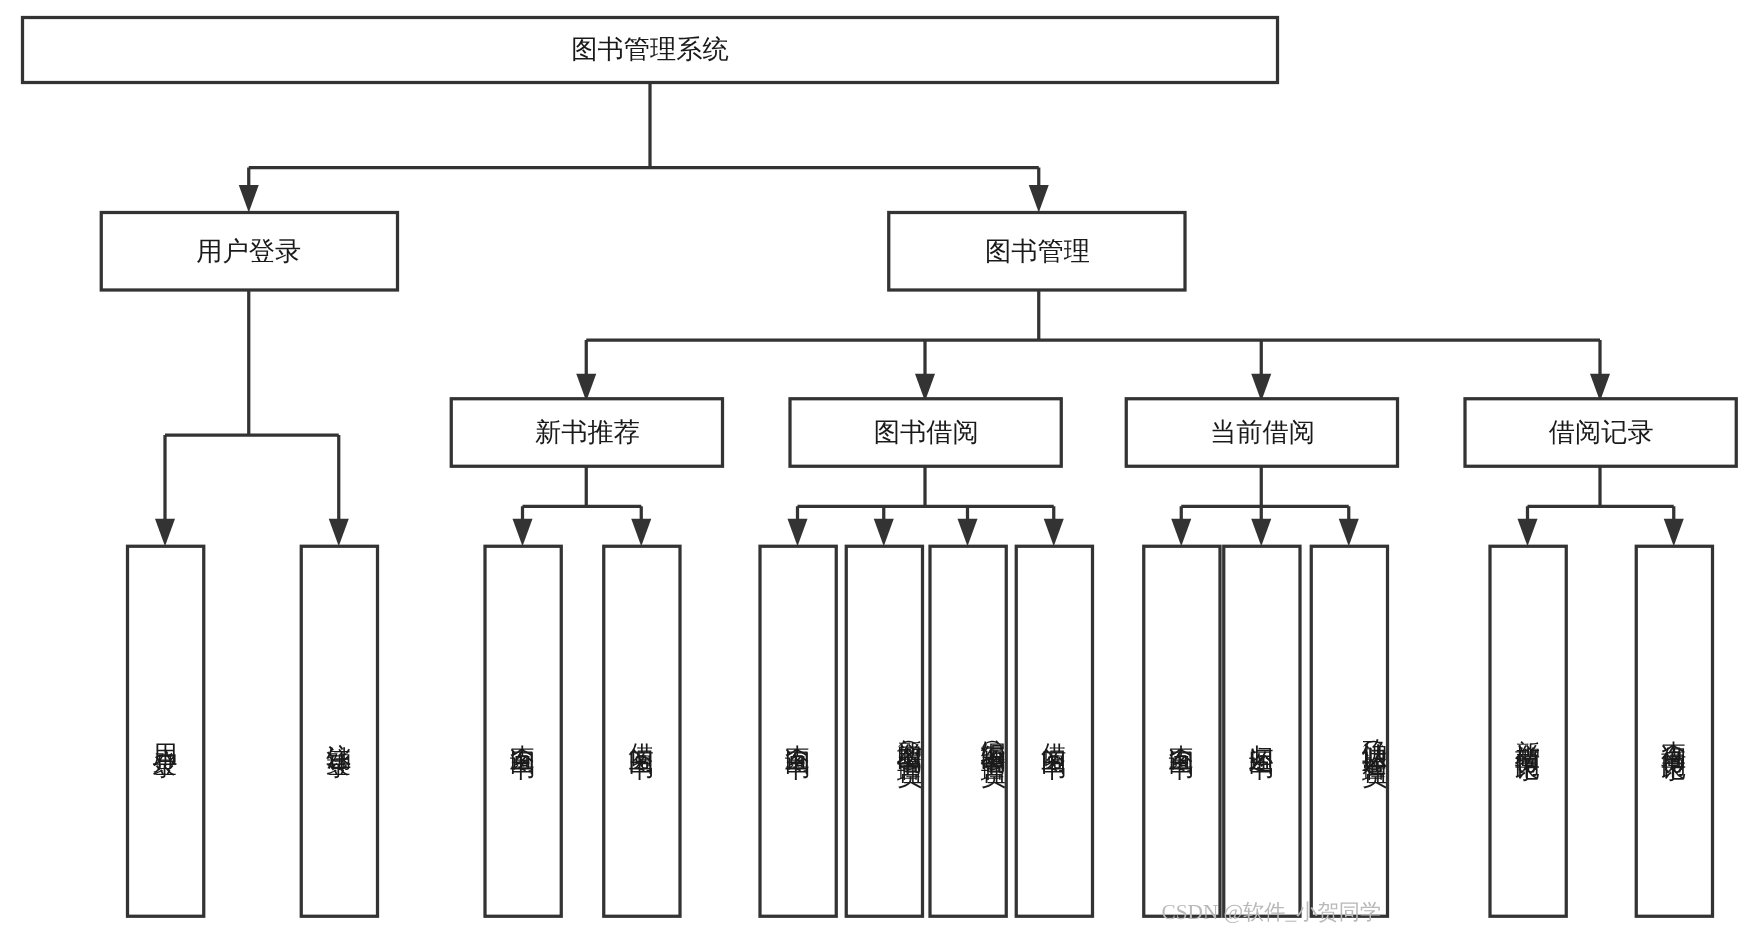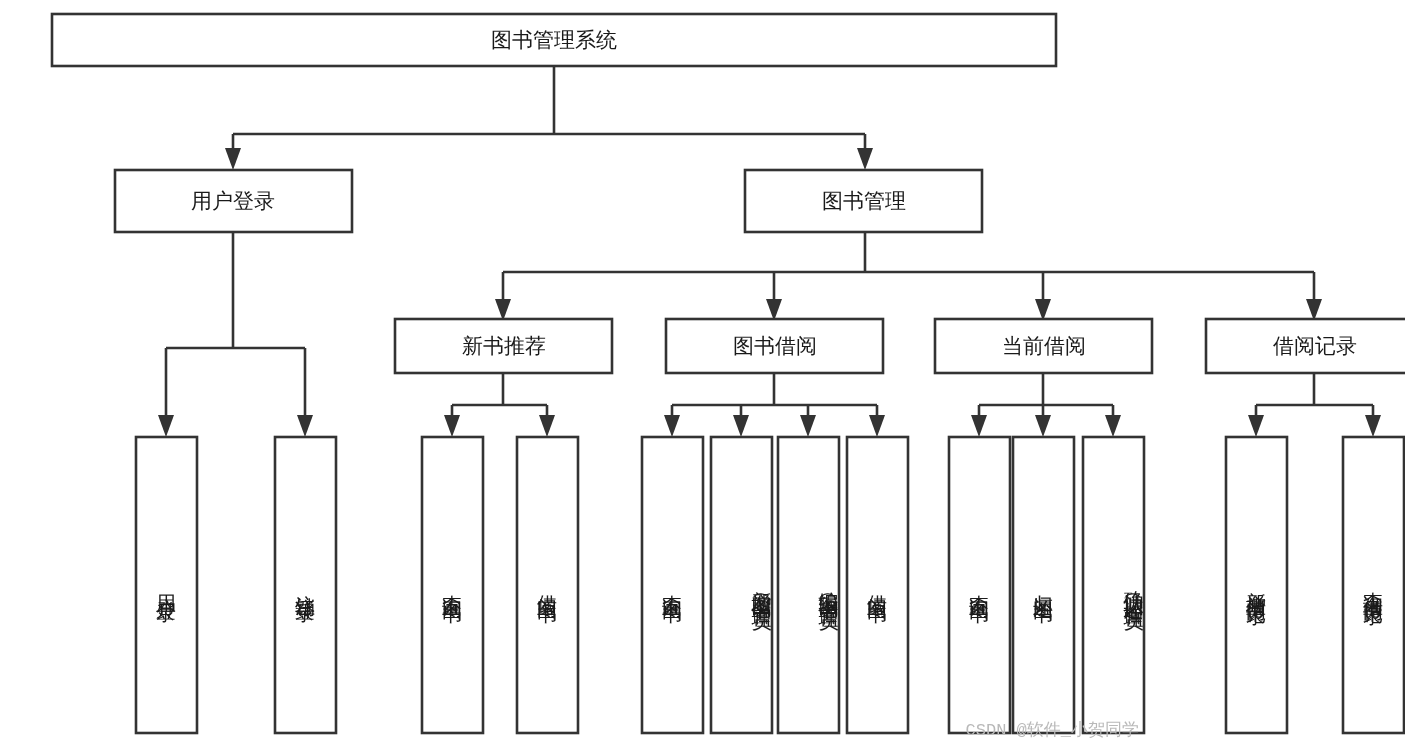--- a/index.html
+++ b/index.html
@@ -11,21 +11,20 @@
     width: 1405px;
     height: 747px;
     font-family: "DejaVu Sans", "Liberation Sans", sans-serif;
     overflow: hidden;
   }
   #diagram-root {
     position: relative;
     width: 1115px;
     height: 747px;
     background: #ffffff;
-    margin-left: 34px;
   }
   svg#flow-svg {
     position: absolute;
     left: 0;
     top: 0;
     width: 1405px;
     height: 747px;
     display: block;
   }
   .node-box {
@@ -60,21 +59,21 @@
     letter-spacing: 3px;
     line-height: 1;
     text-align: center;
     white-space: nowrap;
     pointer-events: none;
   }
   .watermark {
     position: absolute;
     right: 10px;
     bottom: 6px;
-    font-family: Liberation Mono, monospace;
+    font-family: Liberation Serif, serif;
     font-size: 17px;
     color: #b9b9b9;
     white-space: nowrap;
     pointer-events: none;
   }
 </style>
 </head>
 <body>
 
 <div id="diagram-root">

